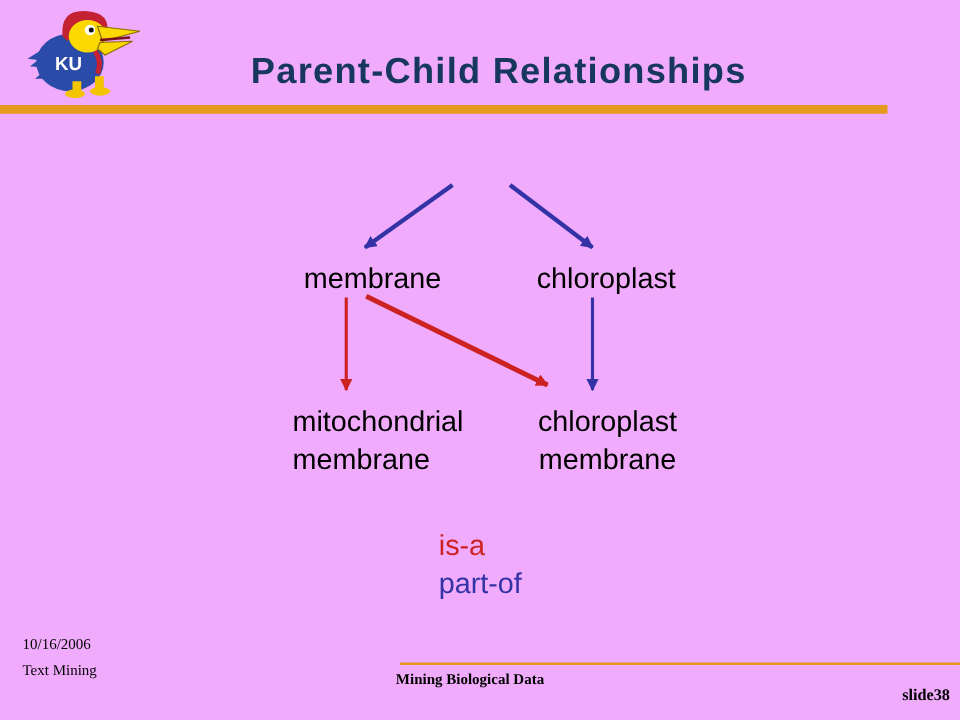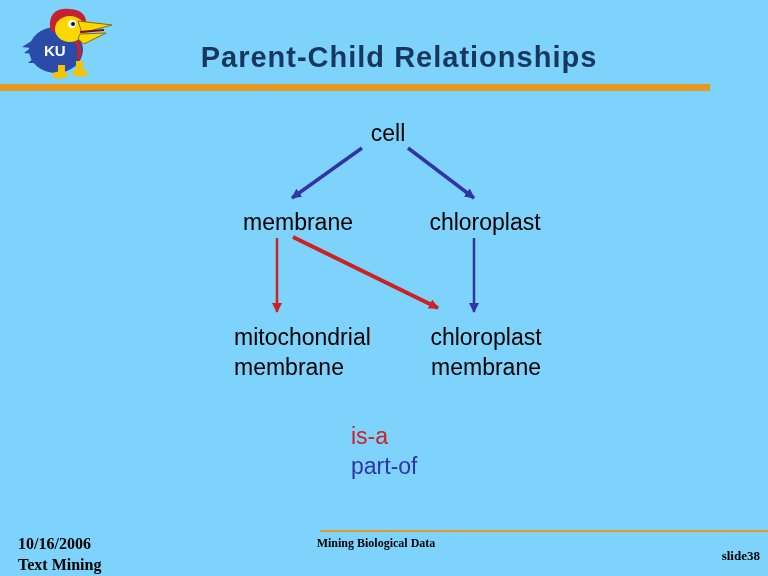--- a/index.html
+++ b/index.html
@@ -1,20 +1,20 @@
 <!DOCTYPE html>
 <html><head>
 <meta charset="utf-8">
 <style>
   * { margin:0; padding:0; box-sizing:border-box; }
   html,body { background:#888; }
   .slide {
     position:relative;
     width:768px; height:576px;
-    background:#7dd3fc;
+    background:#f0abfc;
     overflow:hidden;
     font-family:"Liberation Sans", sans-serif;
   }
   
   .logo { position:absolute; left:20px; top:3px; width:98px; height:76px; }
   .title {
     position:absolute; left:30px; right:0; top:31px;
     text-align:center;
     font-family:"Liberation Sans", sans-serif;
     font-weight:bold;
@@ -41,23 +41,23 @@
   .node-chloroplast { left:420px; top:207px; width:130px; text-align:center; }
   .node-mito        { left:234px; top:322px; text-align:left; }
   .node-chl-mem     { left:420px; top:322px; width:132px; text-align:center; }
   .arrows { position:absolute; left:0; top:0; width:768px; height:576px; pointer-events:none; }
   
   .legend { position:absolute; left:331px; top:421px; font-size:23px; line-height:30px;margin-left:20px; }
   .legend .is-a   { color:#CC2222; display:block; }
   .legend .part-of{ color:#3333A6; display:block; }
   
   .footer-left {
-    position:absolute; left:18px; top:533px;
-    font-family:"Liberation Serif", serif; font-weight:bold;
-    font-size:16px; line-height:21px; color:#000;
+    position:absolute; left:18px; top:505px;
+    font-family:"Liberation Serif", serif; font-weight:normal;
+    font-size:12px; line-height:21px; color:#000;
   }
   .footer-line {
     position:absolute; left:320px; right:0; top:530px;
     height:2px; background:#E5991F;
   }
   .footer-center {
     position:absolute; left:220px; top:533px; width:312px;
     text-align:center;
     font-family:"Liberation Serif", serif; font-weight:bold;
     font-size:12px; line-height:20px; color:#000;
@@ -115,21 +115,20 @@
         <path d="M0,0 L10,5 L0,10 z" fill="#CC2222"></path>
       </marker>
     </defs>
     <line x1="362" y1="148" x2="292" y2="198" stroke="#3333A6" stroke-width="3.5" marker-end="url(#arrow-blue)"></line>
     <line x1="408" y1="148" x2="474" y2="198" stroke="#3333A6" stroke-width="3.5" marker-end="url(#arrow-blue)"></line>
     <line x1="277" y1="238" x2="277" y2="312" stroke="#CC2222" stroke-width="2.5" marker-end="url(#arrow-red)"></line>
     <line x1="293" y1="237" x2="438" y2="308" stroke="#CC2222" stroke-width="4" marker-end="url(#arrow-red)"></line>
     <line x1="474" y1="238" x2="474" y2="312" stroke="#3333A6" stroke-width="2.5" marker-end="url(#arrow-blue)"></line>
   </svg>
 
-  <div class="node node-cell">cell</div>
   <div class="node node-membrane">membrane</div>
   <div class="node node-chloroplast">chloroplast</div>
   <div class="node node-mito"><span>mitochondrial</span><br><span>membrane</span></div>
   <div class="node node-chl-mem"><span>chloroplast</span><br><span>membrane</span></div>
 
   <div class="legend">
     <span class="is-a">is-a</span>
     <span class="part-of">part-of</span>
   </div>
 

